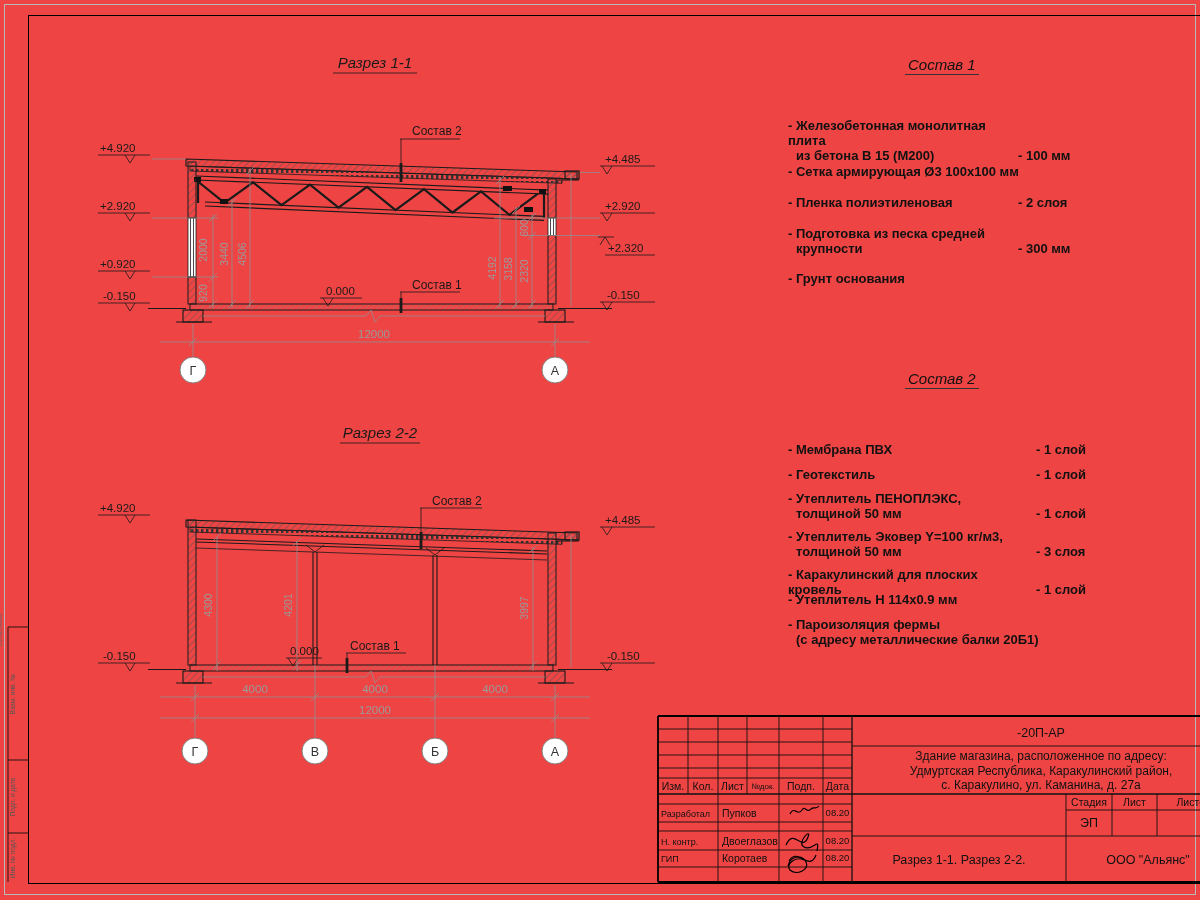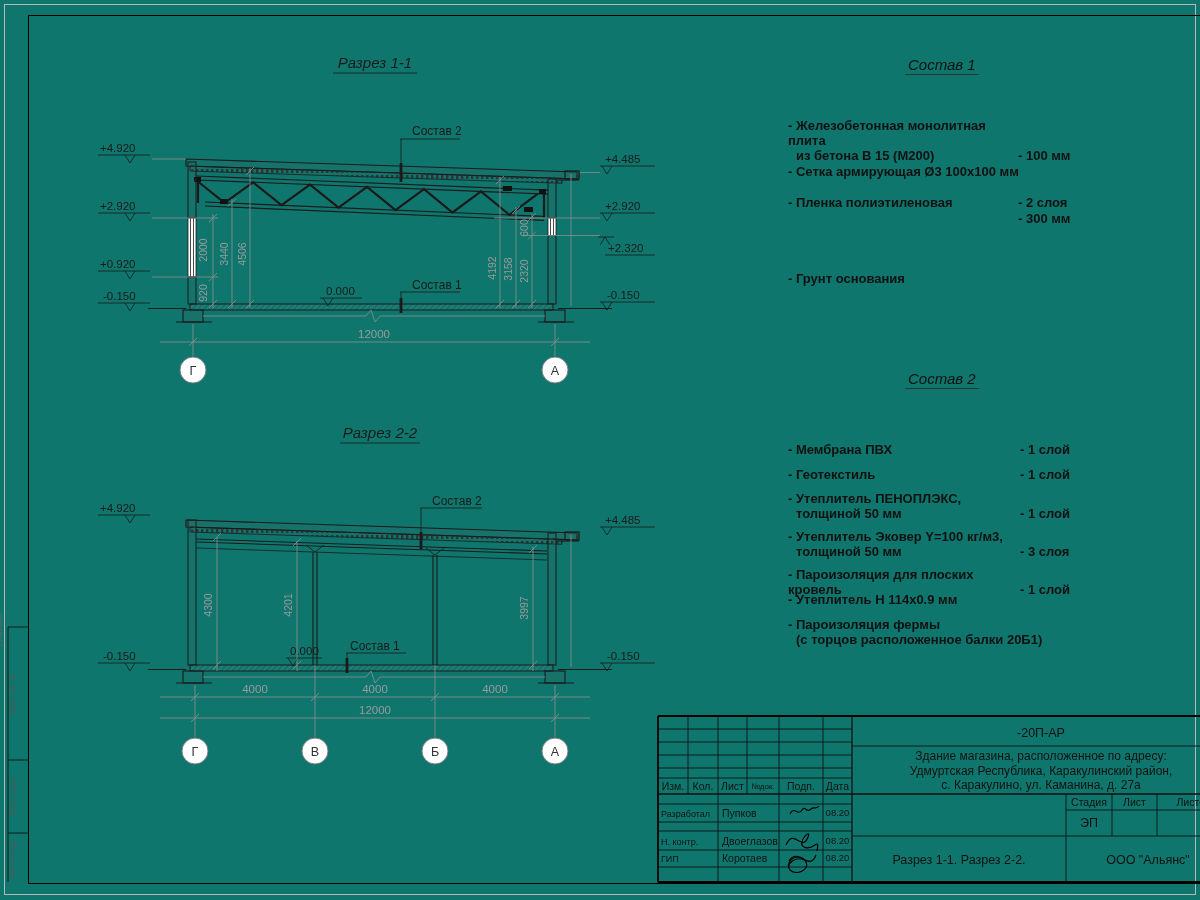--- a/index.html
+++ b/index.html
@@ -1,16 +1,16 @@
 <!DOCTYPE html>
 <html><head>
 <meta charset="utf-8">
 <style>
   html,body{margin:0;padding:0;background:#fff;}
-  .page{position:relative;width:1200px;height:900px;background:#0f766e;overflow:hidden;
+  .page{position:relative;width:1200px;height:900px;background:#ef4444;overflow:hidden;
         font-family:"Liberation Sans",sans-serif;color:#111;}
   .outer-border{position:absolute;left:4px;top:4px;width:1190px;height:889px;
         border:1px solid #b8b8b8;}
   .inner-frame{position:absolute;left:28px;top:15px;width:1185px;height:867px;
         border:1.6px solid #000;}
   svg{position:absolute;overflow:visible;}
   svg text{font-family:"Liberation Sans",sans-serif;}
   .lvl{font-size:11.5px;fill:#1a1a1a;}
   .ttl{font-size:15px;font-style:italic;fill:#1a1a1a;}
   .lbl{font-size:12px;fill:#1a1a1a;}
@@ -27,21 +27,21 @@
   .tbt{fill:#111;}
   .sig{stroke:#000;stroke-width:1.2;fill:none;}
   .lst{position:absolute;left:788px;width:410px;font-size:13px;color:#111;}
   .lst-title{position:absolute;font-style:italic;font-size:15px;color:#111;
        border-bottom:1px solid #333;padding:0 3px 1px;}
   .item{position:absolute;width:400px;line-height:15px;font-weight:bold;}
   .item .txt{display:inline-block;width:226px;vertical-align:bottom;}
   .item .l2{display:block;padding-left:8px;}
   .item .val{position:absolute;bottom:0;}
   .v1col{left:230px;}
-  .v2col{left:232px;}
+  .v2col{left:248px;}
 </style>
 </head>
 <body>
 
 <div class="page">
   <div class="outer-border"></div>
   <div class="inner-frame"></div>
 
   <svg style="left:90px;top:40px" width="580" height="355" viewBox="90 40 580 355">
     <defs>
@@ -355,20 +355,22 @@
       <span class="val v1col">- 100 мм</span>
     </div>
     <div class="item" style="top:164px">
       <span class="txt" style="width:340px"><span>- Сетка армирующая Ø3 100х100 мм</span></span>
     </div>
     <div class="item" style="top:195px">
       <span class="txt"><span>- Пленка полиэтиленовая</span></span>
       <span class="val v1col">- 2 слоя</span>
     </div>
     <div class="item" style="top:226px">
+      <span class="txt"><span>- Подготовка из песка средней</span>
+      <span class="l2">крупности</span></span>
       <span class="val v1col">- 300 мм</span>
     </div>
     <div class="item" style="top:271px">
       <span class="txt"><span>- Грунт основания</span></span>
     </div>
   </div>
 
   <div class="lst-title" style="left:905px;top:370px">Состав 2</div>
   <div class="lst" style="top:0">
     <div class="item" style="top:442px">
@@ -383,29 +385,29 @@
       <span class="txt"><span>- Утеплитель ПЕНОПЛЭКС,</span>
       <span class="l2">толщиной 50 мм</span></span>
       <span class="val v2col">- 1 слой</span>
     </div>
     <div class="item" style="top:529px">
       <span class="txt"><span>- Утеплитель Эковер Y=100 кг/м3,</span>
       <span class="l2">толщиной 50 мм</span></span>
       <span class="val v2col">- 3 слоя</span>
     </div>
     <div class="item" style="top:567px">
-      <span class="txt" style="width:240px"><span>- Пароизоляция для плоских кровель</span></span>
+      <span class="txt" style="width:240px"><span>- Каракулинский для плоских кровель</span></span>
       <span class="val v2col">- 1 слой</span>
     </div>
     <div class="item" style="top:592px">
       <span class="txt" style="width:300px"><span>- Утеплитель Н 114х0.9 мм</span></span>
     </div>
     <div class="item" style="top:617px">
       <span class="txt" style="width:300px"><span>- Пароизоляция фермы</span>
-      <span class="l2">(с торцов расположенное балки 20Б1)</span></span>
+      <span class="l2">(с адресу металлические балки 20Б1)</span></span>
     </div>
   </div>
 
   <svg style="left:650px;top:710px" width="560" height="180" viewBox="650 710 560 180">
     <line class="tb-heavy" x1="658" y1="716" x2="1230" y2="716"></line>
     <line class="tb-heavy" x1="658" y1="882" x2="1230" y2="882"></line>
     <line class="tb-heavy" x1="658" y1="716" x2="658" y2="882"></line>
     <line class="tb-line" x1="688" y1="716" x2="688" y2="794"></line>
     <line class="tb-line" x1="718" y1="716" x2="718" y2="882"></line>
     <line class="tb-line" x1="747" y1="716" x2="747" y2="794"></line>

